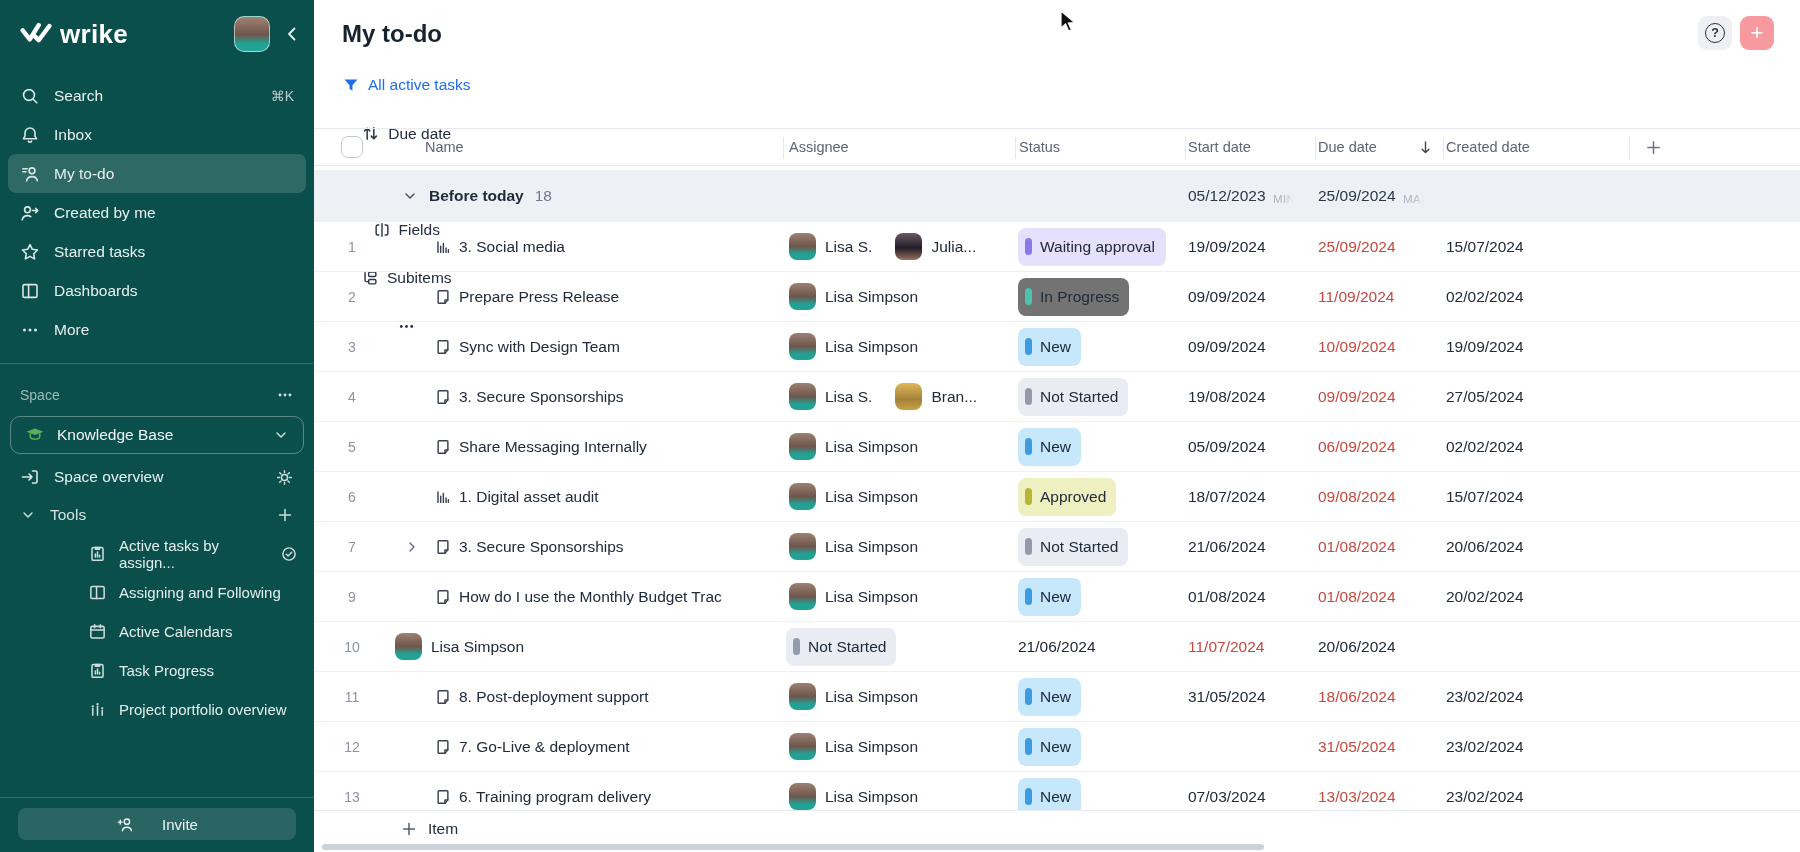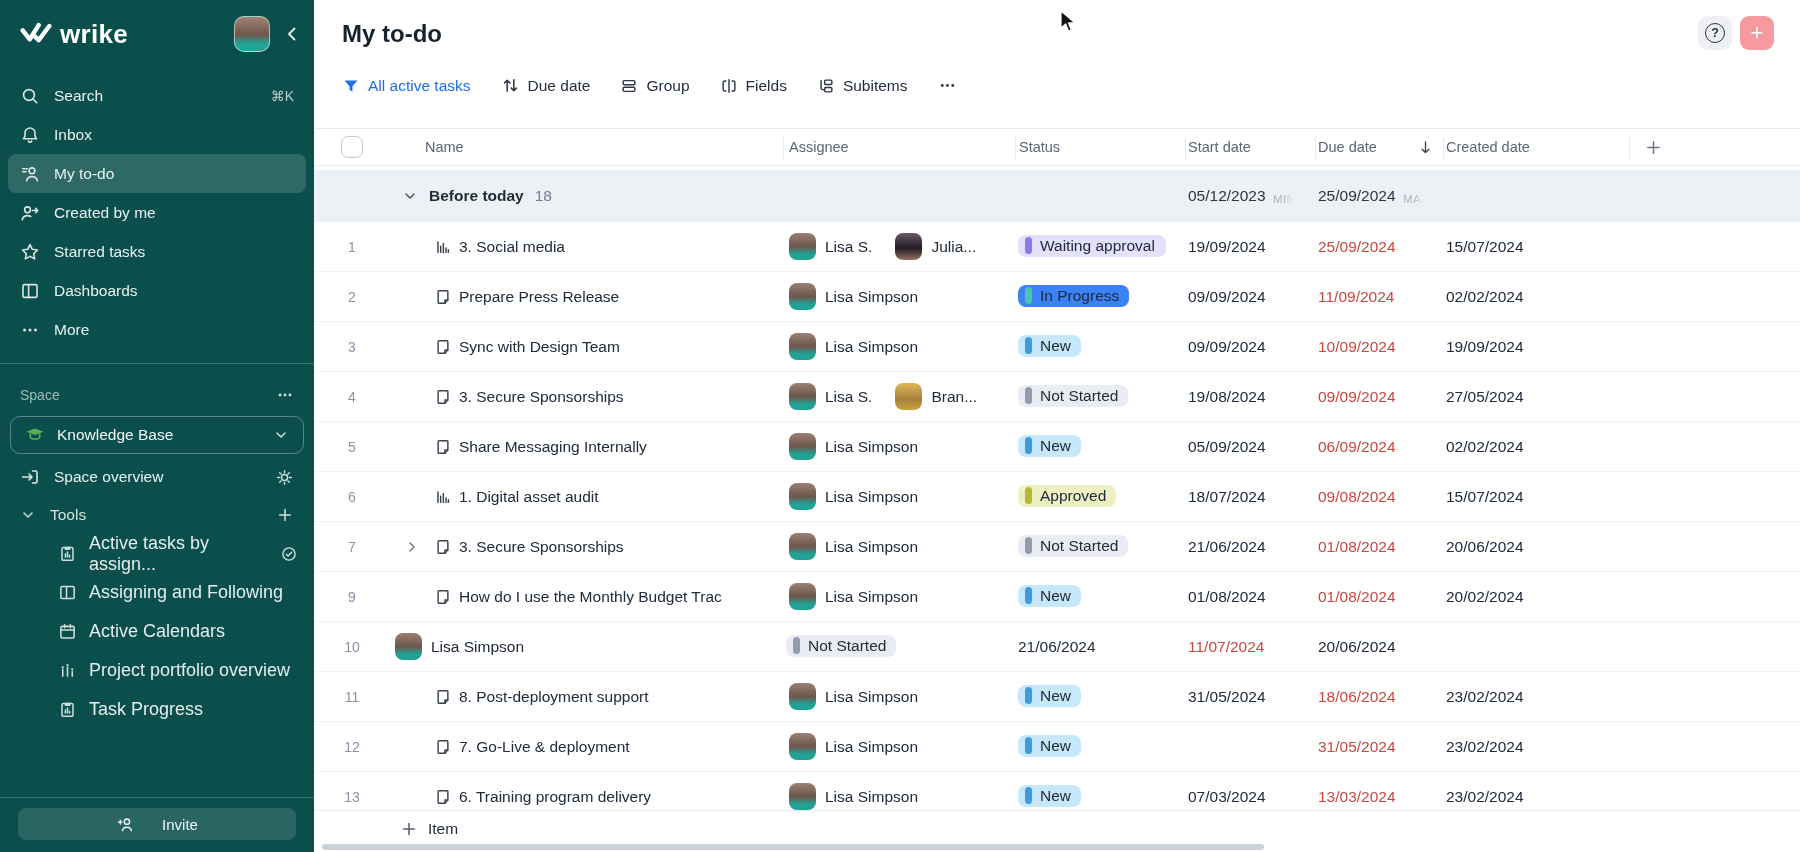--- a/index.html
+++ b/index.html
@@ -23,38 +23,38 @@
   .sb-divider { border-top:1px solid rgba(255,255,255,.18); margin:14px 0 0 0; }
   .space-head { display:flex; align-items:center; padding:22px 20px 6px 20px; color:#9fbab6; font-size:14px; }
   .space-head svg { margin-left:auto; color:#cfdedc; }
   .kb-pill { margin:6px 10px 4px 10px; height:38px; border:1px solid rgba(255,255,255,.32); border-radius:10px;
              display:flex; align-items:center; gap:12px; padding:0 14px; font-size:15.5px; color:#f2f7f6; }
   .kb-pill .chev { margin-left:auto; color:#cfdedc; display:flex; }
   .sb-row { display:flex; align-items:center; gap:14px; height:38px; padding:0 20px; font-size:15.5px; }
   .sb-row .right { margin-left:auto; display:flex; color:#cfdedc; }
   .tools-head { color:#d5e3e1; }
   .tools-head .lbl { color:#d5e3e1; }
-  .tool-item { display:flex; align-items:center; gap:12px; height:39px; padding:0 16px 0 58px; font-size:18px; color:#e4eeec; }
+  .tool-item { display:flex; align-items:center; gap:12px; height:39px; padding:0 16px 0 58px; font-size:15px; color:#e4eeec;margin-left:30px; }
   .tool-item svg { color:#cfdedc; flex-shrink:0; }
   .tool-item.dim, .tool-item.dim svg { color:#8fa8a5; }
   .tool-item .right { margin-left:auto; display:flex; color:#cfdedc; }
   .sb-bottom { margin-top:auto; border-top:1px solid rgba(255,255,255,.18); padding:10px 18px 12px 18px; }
   .invite-btn { height:32px; background:rgba(255,255,255,.13); border-radius:8px; display:flex; align-items:center;
                 justify-content:center; gap:27px; font-size:15px; color:#eef5f4; }
 
   
   .main { flex:1; position:relative; background:#fff; }
   .page-title { position:absolute; left:28px; top:20px; font-size:24px; font-weight:700; color:#17222f; }
   .top-actions { position:absolute; top:16px; right:26px; display:flex; gap:8px; }
   .help-btn { width:34px; height:34px; border-radius:9px; background:#eef0f3; display:flex; align-items:center; justify-content:center; }
   .help-ring { width:20px; height:20px; border:1.6px solid #273244; border-radius:50%; display:flex; align-items:center;
                justify-content:center; font-size:12.5px; font-weight:700; color:#273244; }
   .plus-btn { width:34px; height:34px; border-radius:9px; background:#f79aa0; display:flex; align-items:center; justify-content:center;
               color:#fff; font-size:22px; font-weight:500; line-height:1; }
-  .toolbar { position:absolute; left:28px; top:76px; display:flex; align-items:center; gap:30px; font-size:15.5px; color:#242e3f; }
+  .toolbar { position:absolute; left:28px; top:76px; display:flex; align-items:center; gap:30px; font-size:15.5px; color:#242e3f;flex-direction:column; }
   .tb-item { display:flex; align-items:center; gap:8px; }
   .tb-item svg { color:#2b3648; }
   .tb-item.active { color:#1e6ee8; }
   .tb-item.active svg { color:#1e6ee8; }
 
   
   .table { position:absolute; top:128px; left:0; right:0; bottom:42px; overflow:hidden; }
   .grid { display:grid; grid-template-columns:76px 394px 232px 170px 130px 128px 186px 1fr; align-items:center; }
   .thead { height:38px; border-top:1px solid #e8eaef; border-bottom:1px solid #e8eaef; color:#5b6576; font-size:14.5px; }
   .th { position:relative; height:100%; display:flex; align-items:center; }
@@ -85,25 +85,25 @@
   .type-ic { margin-left:14px; flex-shrink:0; display:flex; color:#39414f; }
   .c-name .txt { margin-left:7px; white-space:nowrap; overflow:hidden; }
   .c-assignee { display:flex; align-items:center; gap:9px; padding-left:5px; min-width:0; overflow:hidden; }
   .avatar { width:27px; height:27px; border-radius:8px; flex-shrink:0; }
   .av-lisa { background:linear-gradient(180deg,#9c8173 0%,#6d564b 50%,#22a195 78%); }
   .av-julia { background:linear-gradient(180deg,#6a5a64 0%,#221c26 55%,#96705f 100%); }
   .av-bran { background:linear-gradient(180deg,#e0b858 0%,#a5823c 60%,#c9a23f 100%); }
   .a-name { white-space:nowrap; }
   .a-gap { width:5px; flex-shrink:0; }
   .c-status { padding-left:2px; }
-  .pill { display:inline-flex; align-items:center; gap:8px; height:22px; padding:0 10px 0 7px; border-radius:8px; white-space:nowrap; }
+  .pill { display:inline-flex; align-items:center; gap:8px; height:38px; padding:0 10px 0 7px; border-radius:8px; white-space:nowrap; }
   .pill .bar { width:7px; height:17px; border-radius:4px; flex-shrink:0; }
   .pill.clip { width:148px; overflow:hidden; padding-right:0; }
   .st-waiting { background:#e5e0fb; } .st-waiting .bar { background:#8a79e8; }
-  .st-inprogress { background:#3b82f6;justify-content:space-between; } .st-inprogress .bar { background:#4cc3ad; }
+  .st-inprogress { background:#737373;justify-content:space-between; } .st-inprogress .bar { background:#4cc3ad; }
   .st-new { background:#c7e7fb; } .st-new .bar { background:#3d9be0; }
   .st-notstarted { background:#eaecf3; } .st-notstarted .bar { background:#939aab; }
   .st-approved { background:#eef0c2; } .st-approved .bar { background:#b5b832; }
   .c-date { padding-left:2px; }
   .c-due { color:#c8483e; }
 
   .footer { position:absolute; left:0; right:0; bottom:6px; height:36px; border-top:1px solid #e8eaef; background:#fff;
             display:flex; align-items:center; padding-left:86px; gap:10px; font-size:15.5px; color:#222d3b; }
   .footer svg { color:#565f6f; }
   .hthumb { position:absolute; bottom:2px; left:8px; width:942px; height:6px; border-radius:3px; background:#ccd2da; }
@@ -284,39 +284,39 @@
             <g fill="none" stroke="currentColor" stroke-width="1.6" stroke-linecap="round" stroke-linejoin="round">
               <rect x="3" y="4.6" width="14" height="12.2" rx="1.5"></rect>
               <path d="M3 8.4h14M7 2.8v3.2M13 2.8v3.2"></path>
             </g>
           </svg>
           <span>Active Calendars</span>
         </div>
         <div class="tool-item">
           <svg width="19" height="19" viewBox="0 0 20 20">
             <g fill="none" stroke="currentColor" stroke-width="1.6" stroke-linecap="round" stroke-linejoin="round">
+              <rect x="4.2" y="3.8" width="11.6" height="13.4" rx="1.5"></rect>
+              <path d="M7.8 3.8h4.4v1.6H7.8z"></path>
+              <path d="M7.8 13.6v-3M10 13.6V8.4M12.2 13.6v-1.8"></path>
+            </g>
+          </svg>
+          <span>Task Progress</span>
+        </div>
+        <div class="tool-item">
+          <svg width="19" height="19" viewBox="0 0 20 20">
+            <g fill="none" stroke="currentColor" stroke-width="1.6" stroke-linecap="round" stroke-linejoin="round">
               <circle cx="5" cy="6.8" r="1.2" fill="currentColor" stroke="none"></circle>
               <path d="M5 9v7"></path>
               <circle cx="10" cy="4.4" r="1.2" fill="currentColor" stroke="none"></circle>
               <path d="M10 6.6V16"></path>
               <circle cx="15" cy="8.8" r="1.2" fill="currentColor" stroke="none"></circle>
               <path d="M15 11v5"></path>
             </g>
           </svg>
           <span>Project portfolio overview</span>
-        </div>
-        <div class="tool-item">
-          <svg width="19" height="19" viewBox="0 0 20 20">
-            <g fill="none" stroke="currentColor" stroke-width="1.6" stroke-linecap="round" stroke-linejoin="round">
-              <rect x="4.2" y="3.8" width="11.6" height="13.4" rx="1.5"></rect>
-              <path d="M7.8 3.8h4.4v1.6H7.8z"></path>
-              <path d="M7.8 13.6v-3M10 13.6V8.4M12.2 13.6v-1.8"></path>
-            </g>
-          </svg>
-          <span>Task Progress</span>
         </div>
       </div>
 
     <div class="sb-bottom">
       <div class="invite-btn">
         <svg width="19" height="19" viewBox="0 0 20 20" fill="none" stroke="#eef5f4" stroke-width="1.5" stroke-linecap="round" stroke-linejoin="round">
             <circle cx="11.5" cy="7" r="2.8"></circle>
             <path d="M6.8 16.5c.4-2.2 2.2-3.6 4.7-3.6s4.3 1.4 4.7 3.6"></path>
             <path d="M2.5 7.5h4M4.5 5.5v4"></path>
           </svg>

